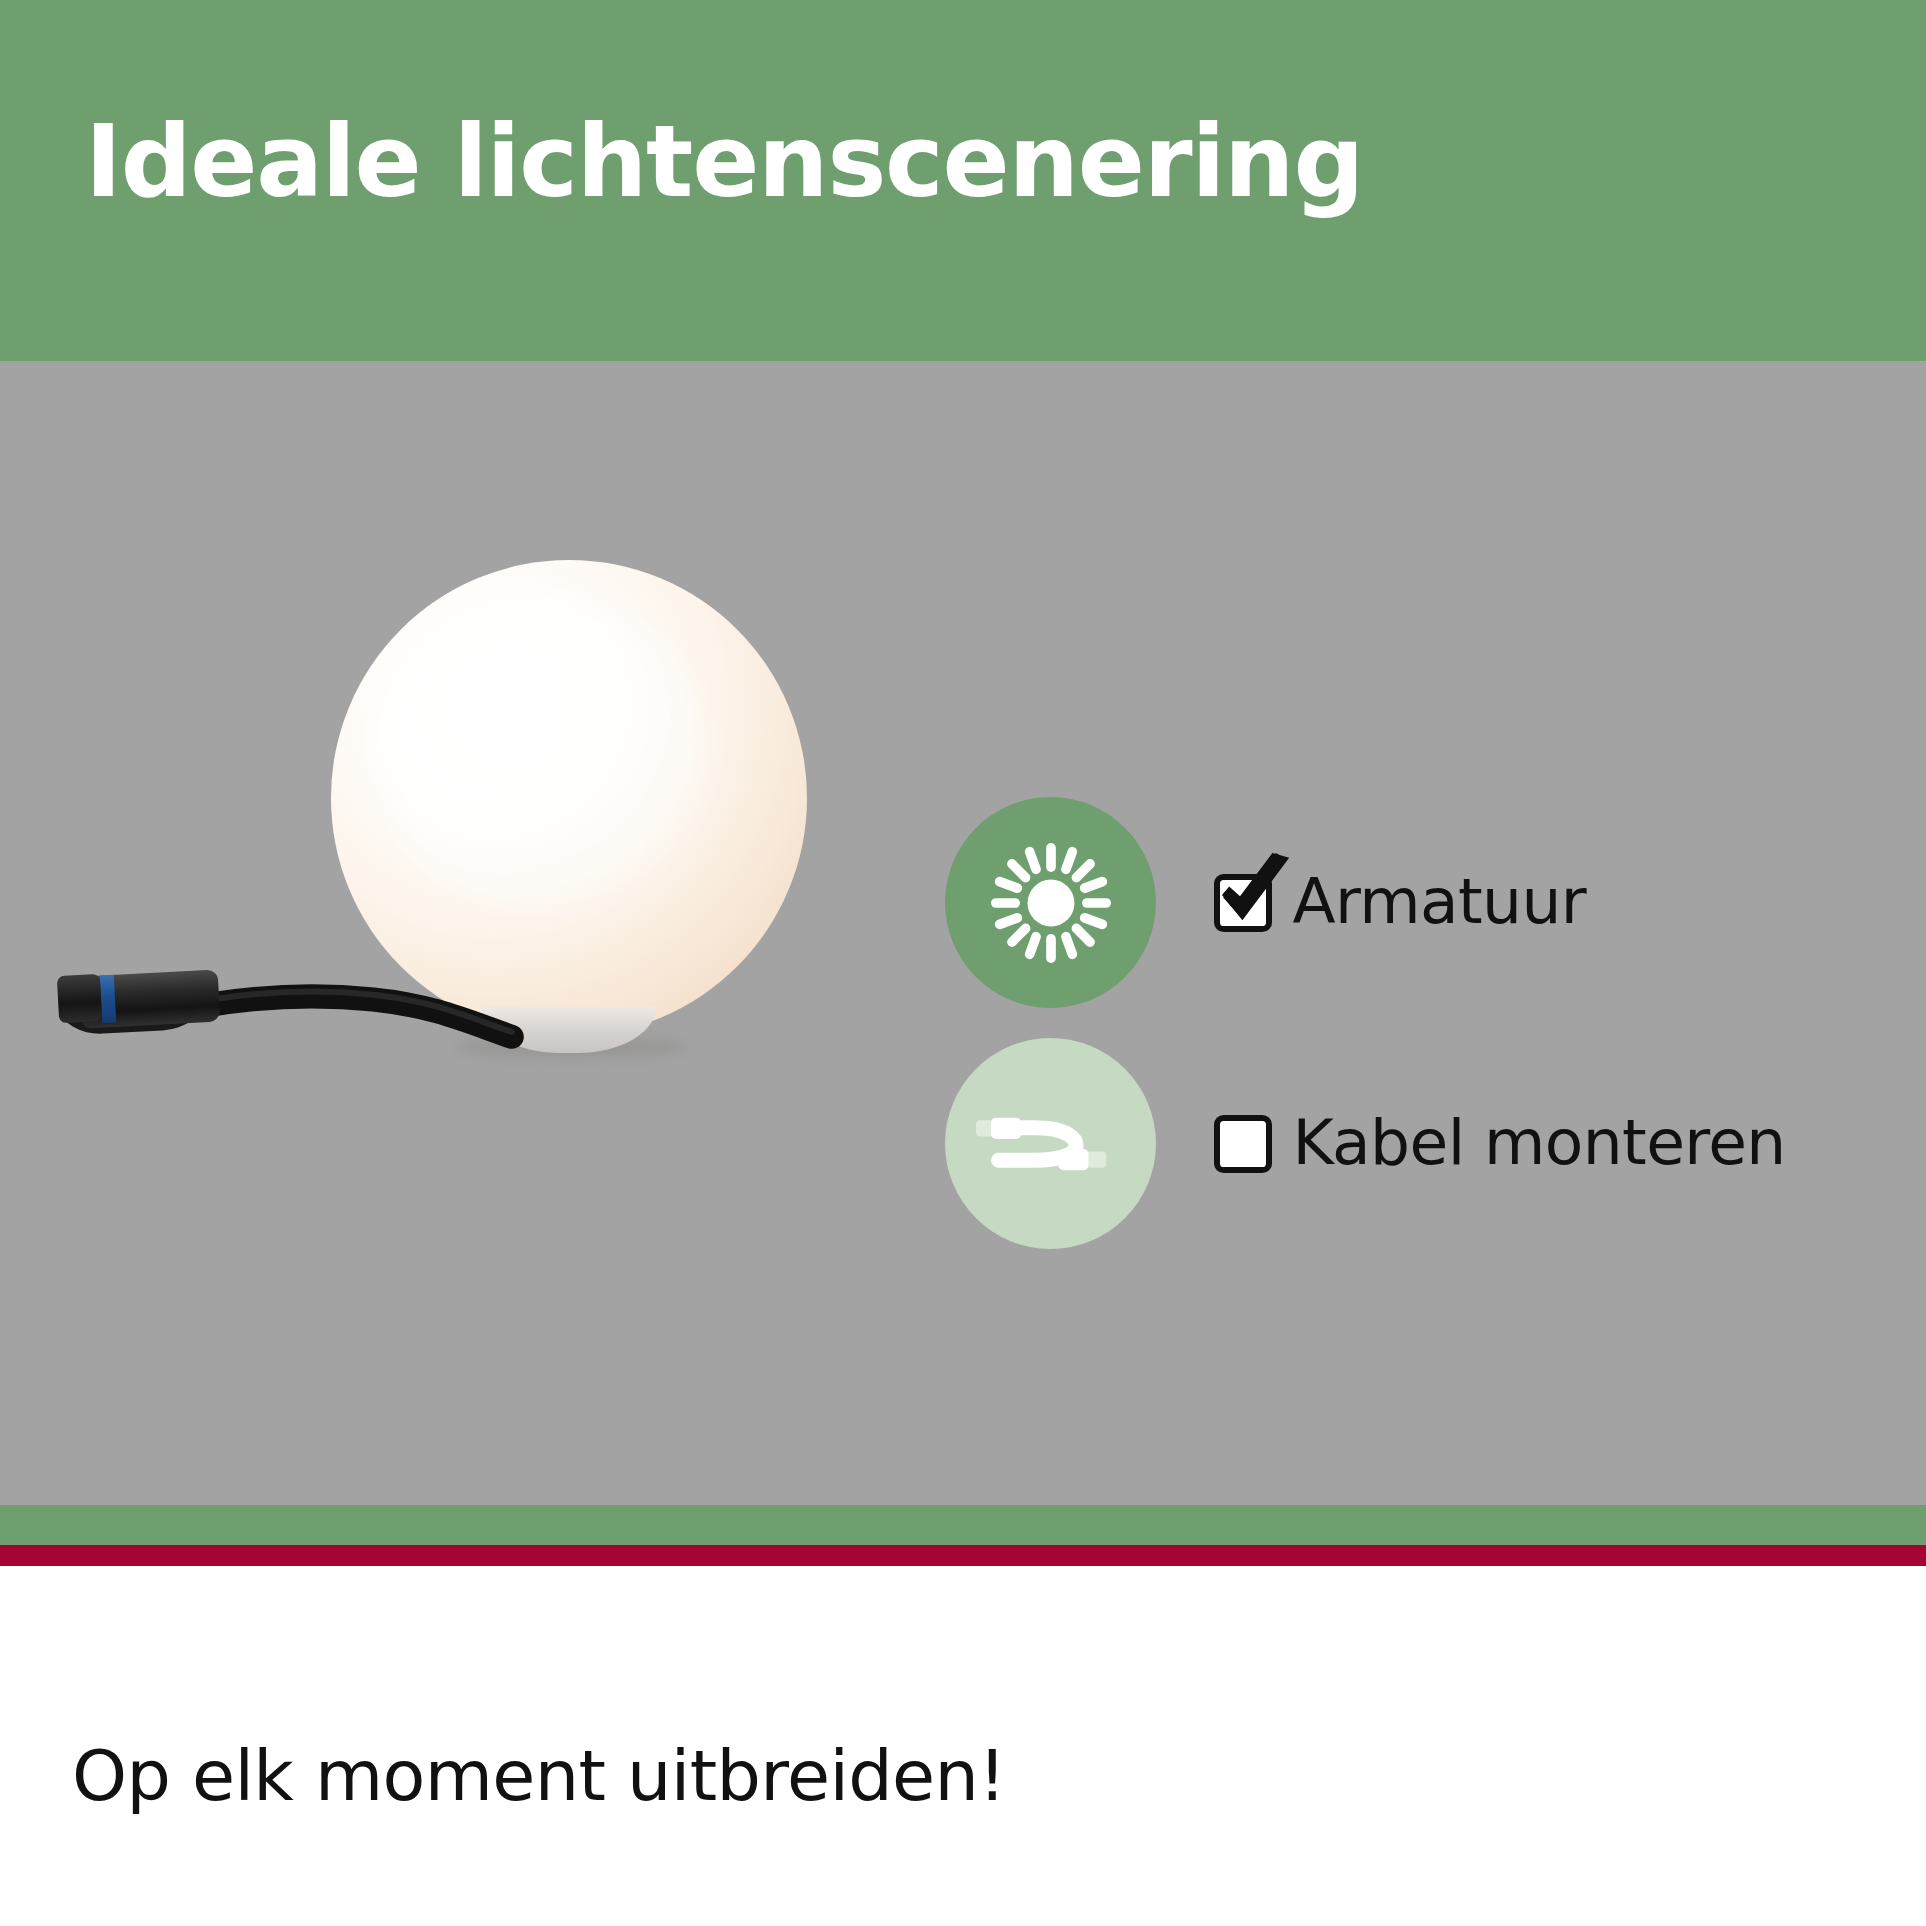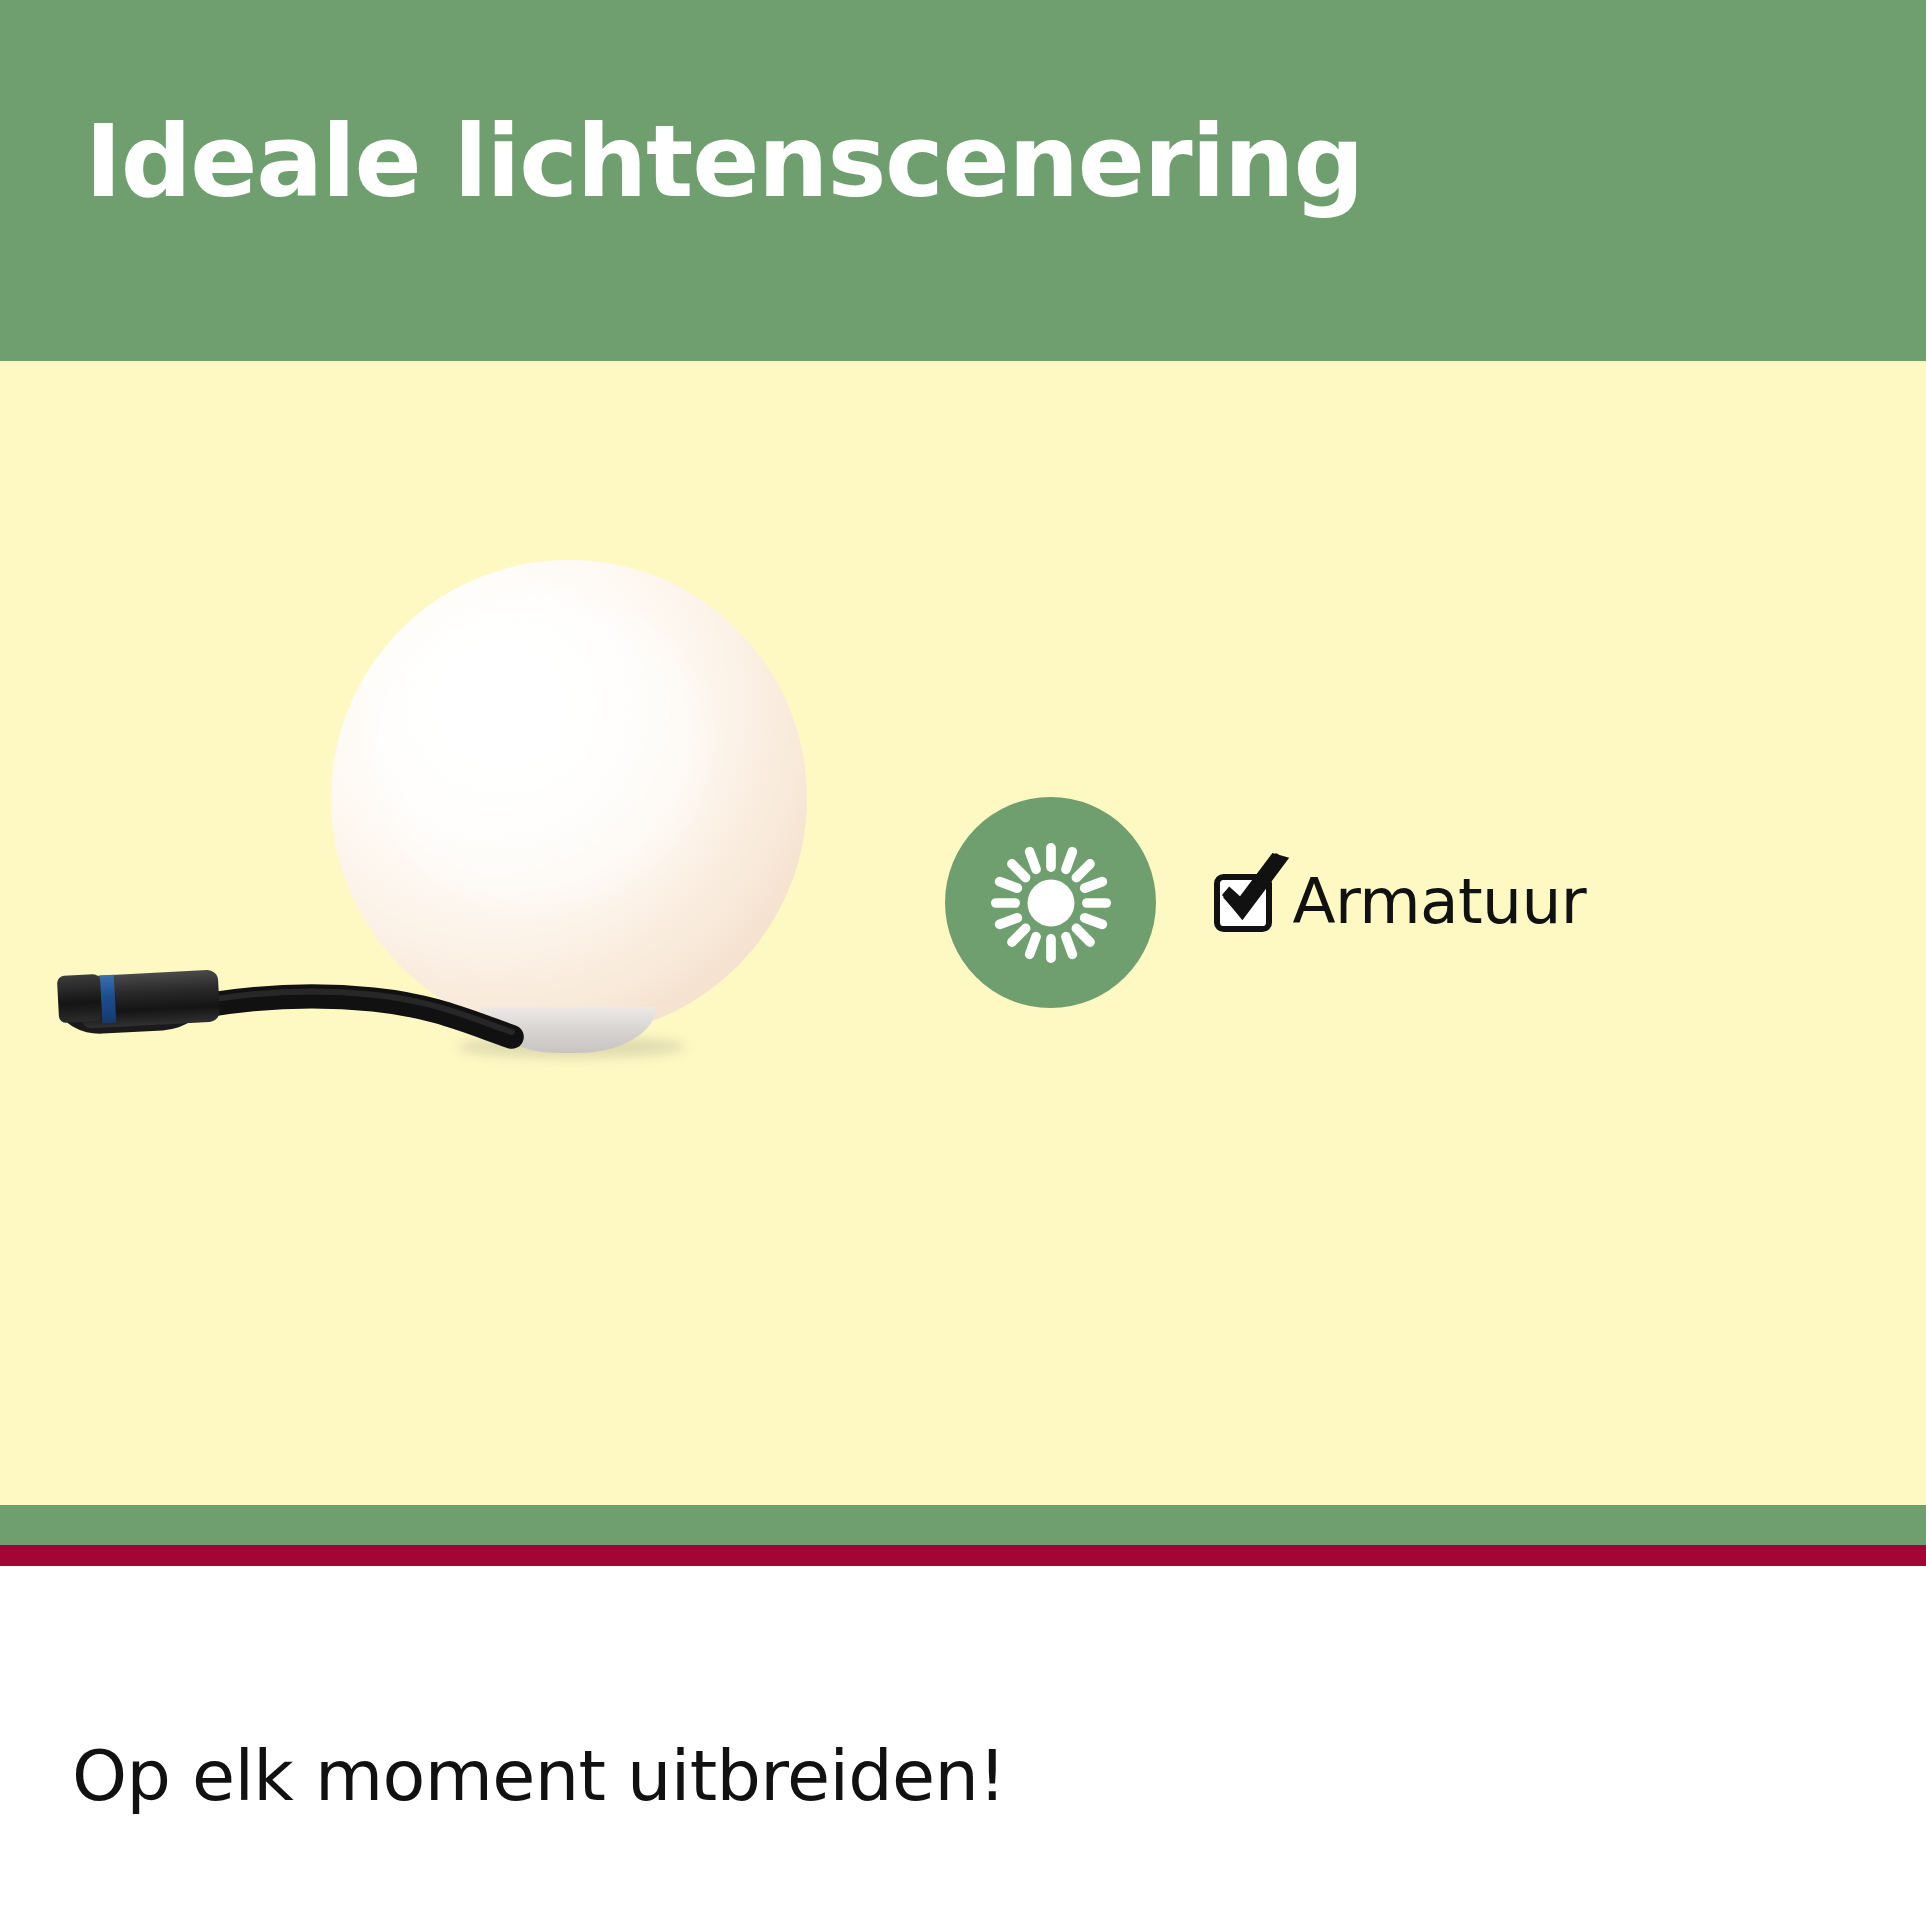--- a/index.html
+++ b/index.html
@@ -39,21 +39,21 @@
     margin-left: 13px;
   }
 
   
   .main-area {
     position: absolute;
     left: 0;
     top: 361px;
     width: 1926px;
     height: 1144px;
-    background: #fef9c3;
+    background: #a3a3a3;
   }
 
   
   .product-photo {
     position: absolute;
     left: 36px;
     top: 193px;
     width: 831px;
     height: 722px;
   }
@@ -323,20 +323,35 @@
       <div class="checkbox">
         <div class="box"></div>
         <svg class="tick" viewBox="0 0 150 140">
           <path d="M 22 74 L 52 108 L 126 10 L 110 0 L 50 78 L 34 62 Z" fill="#111111"></path>
           <path d="M 20 70 L 54 112 L 132 8 L 104 0 L 50 72 L 32 56 Z" fill="#111111"></path>
         </svg>
       </div>
       <div class="check-label">Armatuur</div>
     </div>
 
+    <div class="check-row">
+      <div class="icon-circle inactive">
+        <svg width="150" height="150" viewBox="0 0 120 120">
+          <path d="M 20 47 L 46 47 C 74 47 80 56 80 61 C 80 66 74 73 46 73 L 18 73" fill="none" stroke="#ffffff" stroke-width="12" stroke-linecap="round" stroke-linejoin="round"></path>
+          <rect x="12" y="39" width="24" height="17" rx="4" fill="#ffffff"></rect>
+          <rect x="0" y="41" width="14" height="13" rx="3" fill="#ffffff" opacity="0.45"></rect>
+          <rect x="66" y="64" width="24" height="17" rx="4" fill="#ffffff"></rect>
+          <rect x="88" y="66" width="16" height="13" rx="3" fill="#ffffff" opacity="0.45"></rect>
+        </svg>
+      </div>
+      <div class="checkbox">
+        <div class="box"></div>
+      </div>
+      <div class="check-label">Kabel monteren</div>
+    </div>
 
 
   </div>
 
   <div class="klaar">Klaar!</div>
 </div>
 
 <div class="band-green-bottom"></div>
 <div class="band-crimson"></div>
 

